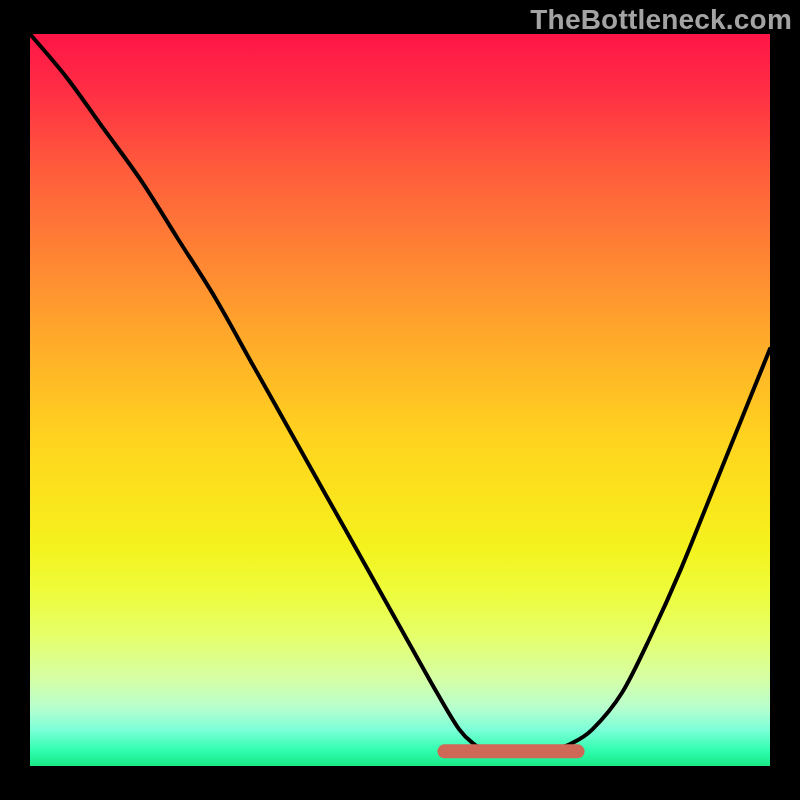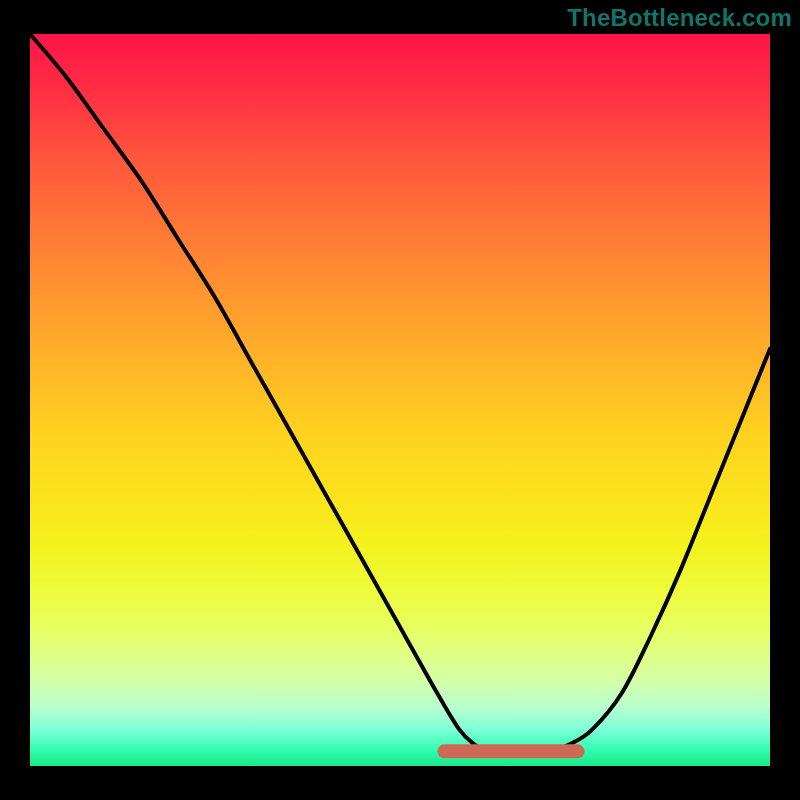--- a/index.html
+++ b/index.html
@@ -16,23 +16,23 @@
     left: 0;
     width: 800px;
     height: 800px;
     background: #000000;
   }
   .attribution {
     position: absolute;
     top: 4px;
     right: 8px;
     font-family: Arial, Helvetica, sans-serif;
-    font-size: 24px;
+    font-size: 28px;
     font-weight: 600;
-    color: #0f766e;
+    color: #a3a3a3;
     letter-spacing: 0.2px;
   }
   
   .plot {
     position: absolute;
     left: 30px;
     top: 34px;
     width: 740px;
     height: 732px;
     

